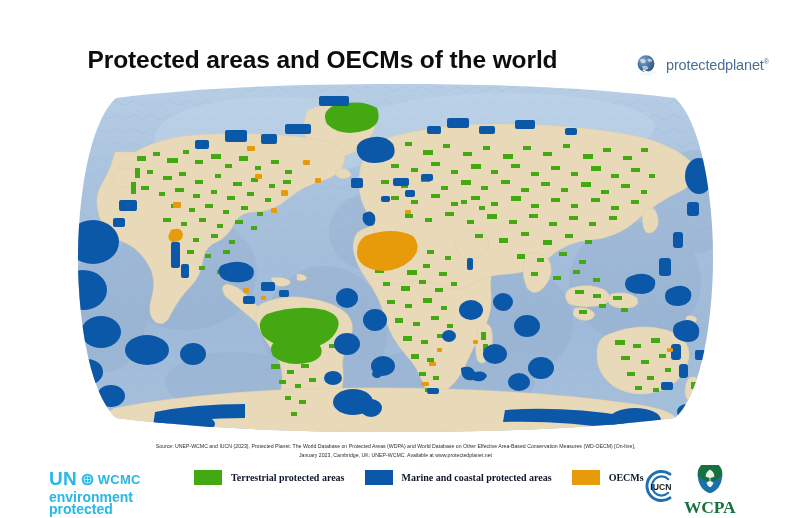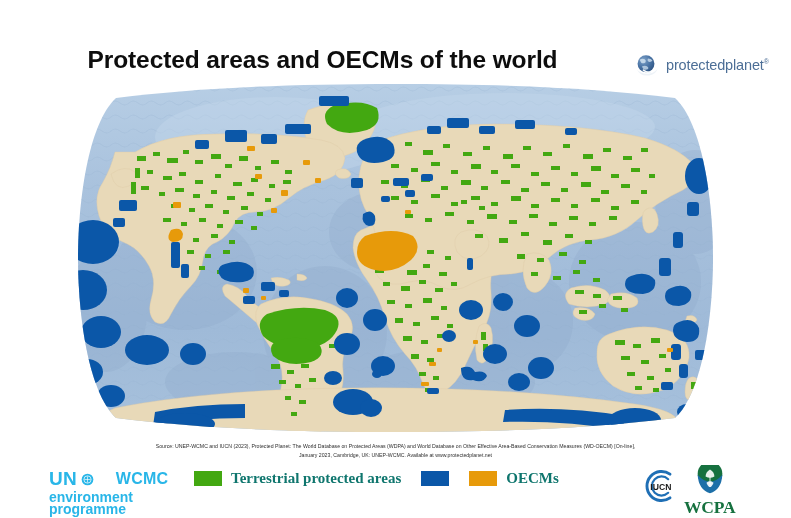--- a/index.html
+++ b/index.html
@@ -53,39 +53,39 @@
   
   .unep{position:absolute;left:41px;top:6px;}
   .unep-row{display:flex;align-items:center;gap:4px;}
   .unep-un{
     font-family:"Liberation Sans",sans-serif;
     font-size:19px;font-weight:bold;color:#29b6e8;letter-spacing:0.2px;
   }
   .unep-mark{width:13px;height:13px;display:block;}
   .unep-wcmc{
     font-family:"Liberation Sans",sans-serif;
-    font-size:16px;font-weight:bold;color:#29b6e8;letter-spacing:0.2px;
-    margin-left:18px;
+    font-size:13px;font-weight:bold;color:#29b6e8;letter-spacing:0.2px;
+    margin-left:0;
   }
   .unep-sub{
     font-family:"Liberation Sans",sans-serif;
     font-size:14px;font-weight:bold;color:#29b6e8;
     line-height:9.4px;margin-top:3px;
   }
 
   
   .legend{
     position:absolute;left:186px;top:8px;
     display:flex;align-items:center;
   }
   .legend-item{display:flex;align-items:center;}
   .swatch{width:28px;height:15px;display:block;}
   .legend-label{
     font-family:"Liberation Serif",serif;
-    font-size:15px;font-weight:bold;color:#0f766e;
+    font-size:10px;font-weight:bold;color:#0f172a;
     margin-left:9px;white-space:nowrap;
   }
   .gap-a{width:20px;}
   .gap-b{width:20px;}
 
   
   .iucn{position:absolute;left:632px;top:4px;}
   .iucn svg{display:block;}
   
   .wcpa{position:absolute;left:676px;top:3px;display:flex;align-items:center;gap:4px;flex-direction:column;}
@@ -584,31 +584,32 @@
       <div class="unep-row">
         <span class="unep-un">UN</span>
         <svg class="unep-mark" viewBox="0 0 20 20">
           <circle cx="10" cy="10" r="9" fill="#29b6e8"></circle>
           <circle cx="10" cy="10" r="5.6" fill="none" stroke="#ffffff" stroke-width="1.1"></circle>
           <path d="M10 5.2 L10 14.8 M5.2 10 L14.8 10" stroke="#ffffff" stroke-width="1"></path>
         </svg>
         <span class="unep-wcmc">WCMC</span>
       </div>
       <div class="unep-sub">environment</div>
-      <div class="unep-sub">programme</div>
+      <div class="unep-sub">protected</div>
     </div>
 
     <div class="legend">
       <div class="legend-item">
         <span class="swatch" style="background:#43a811"></span>
         <span class="legend-label">Terrestrial protected areas</span>
       </div>
       <span class="gap-a"></span>
       <div class="legend-item">
         <span class="swatch" style="background:#0b57a8"></span>
+        <span class="legend-label">Marine and coastal protected areas</span>
       </div>
       <span class="gap-b"></span>
       <div class="legend-item">
         <span class="swatch" style="background:#e79a0a"></span>
         <span class="legend-label">OECMs</span>
       </div>
     </div>
 
     <div class="iucn">
       <svg width="40" height="40" viewBox="0 0 44 44">

